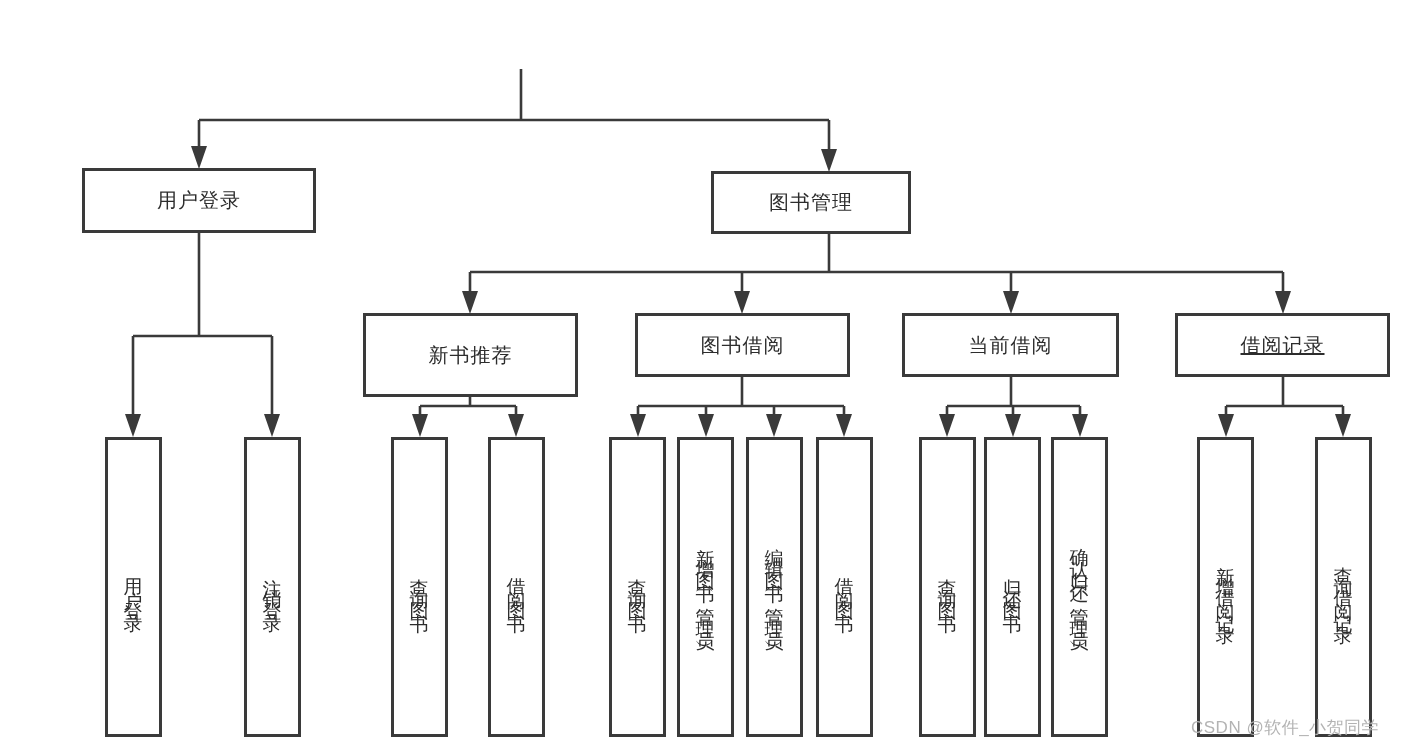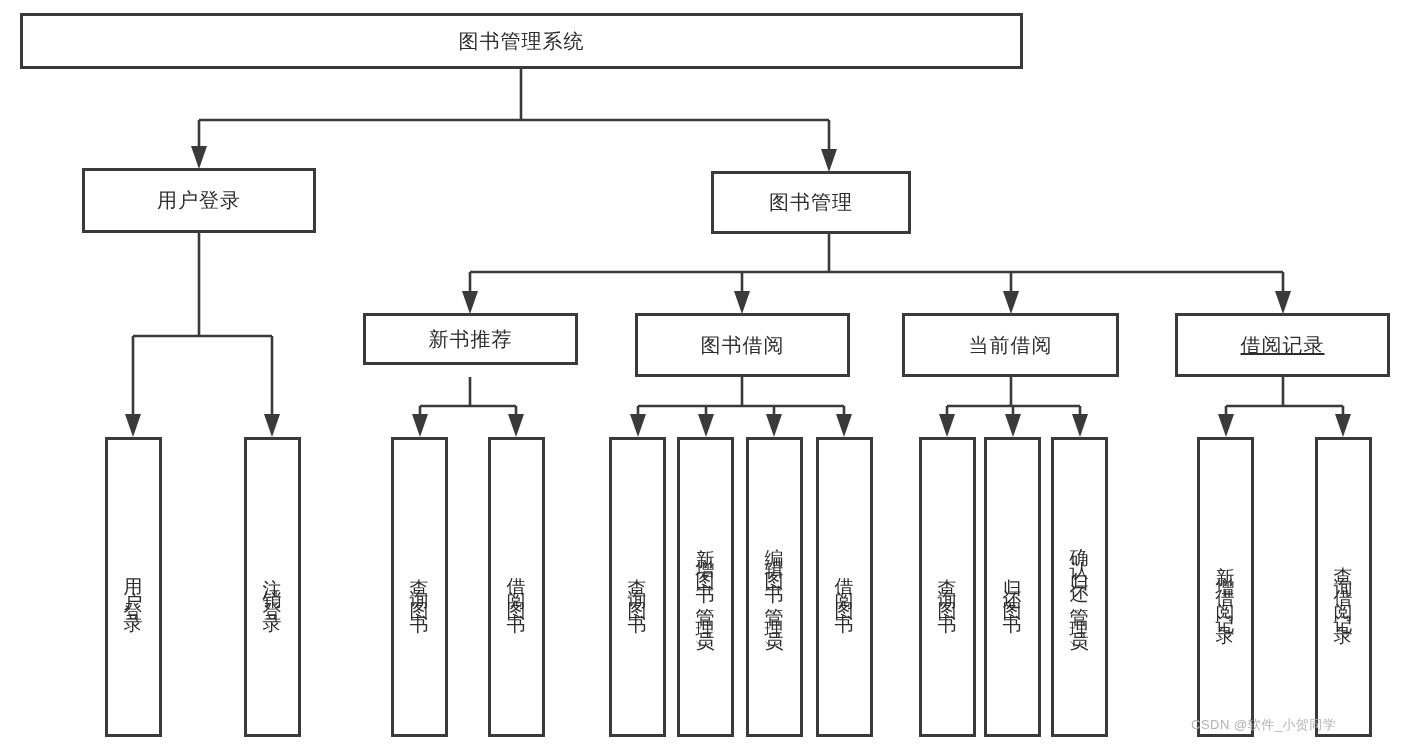--- a/index.html
+++ b/index.html
@@ -33,21 +33,21 @@
     text-orientation:mixed;
     font-size:19px;
     line-height:1;
     letter-spacing:12px;
     color:var(--text);
     white-space:nowrap;
   }
   .watermark{
     position:absolute;
     left:1191px;top:716px;
-    font-size:13px;
+    font-size:17px;
     letter-spacing:0.5px;
     color:var(--wm);
     z-index:3;
     white-space:nowrap;
   }
 </style>
 </head>
 <body>
 
 <div class="stage">
@@ -85,26 +85,25 @@
       <path d="M766 414 L782 414 L774 437 Z"></path>
       <path d="M836 414 L852 414 L844 437 Z"></path>
       <path d="M939 414 L955 414 L947 437 Z"></path>
       <path d="M1005 414 L1021 414 L1013 437 Z"></path>
       <path d="M1072 414 L1088 414 L1080 437 Z"></path>
       <path d="M1218 414 L1234 414 L1226 437 Z"></path>
       <path d="M1335 414 L1351 414 L1343 437 Z"></path>
     </g>
   </svg>
 
-  <div class="node hbox" style="left:20px;top:13px;width:1003px;height:56px;">图书管理系统</div>
 
   <div class="node hbox" style="left:82px;top:168px;width:234px;height:65px;">用户登录</div>
   <div class="node hbox" style="left:711px;top:171px;width:200px;height:63px;">图书管理</div>
 
-  <div class="node hbox" style="left:363px;top:313px;width:215px;height:52px;">新书推荐</div>
+  <div class="node hbox" style="left:363px;top:313px;width:215px;height:84px;">新书推荐</div>
   <div class="node hbox" style="left:635px;top:313px;width:215px;height:64px;">图书借阅</div>
   <div class="node hbox" style="left:902px;top:313px;width:217px;height:64px;">当前借阅</div>
   <div class="node hbox" style="left:1175px;top:313px;width:215px;height:64px;text-decoration:underline;">借阅记录</div>
 
   <div class="node vbox" style="left:105px;">
     <span class="vlabel">用户登录</span>
   </div>
   <div class="node vbox" style="left:244px;">
     <span class="vlabel">注销登录</span>
   </div>

